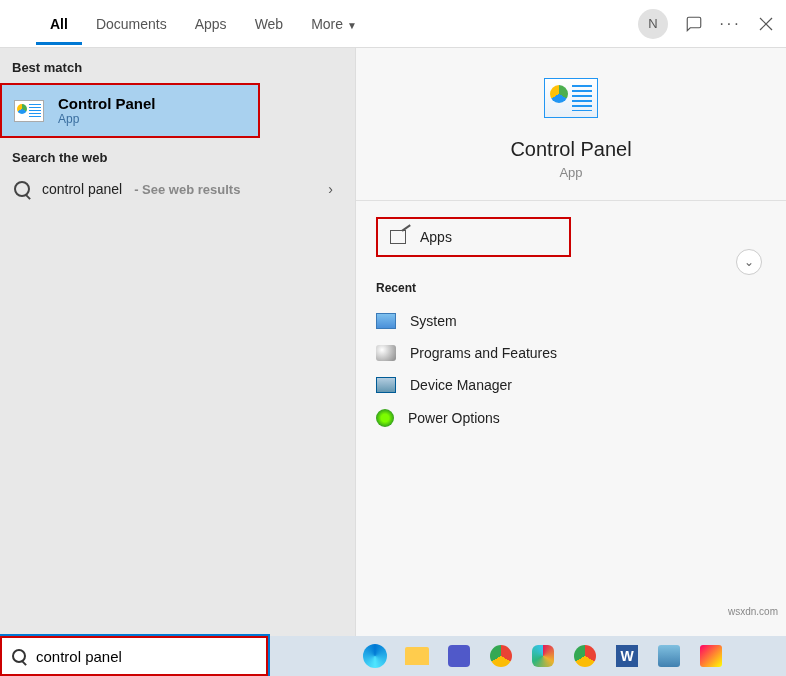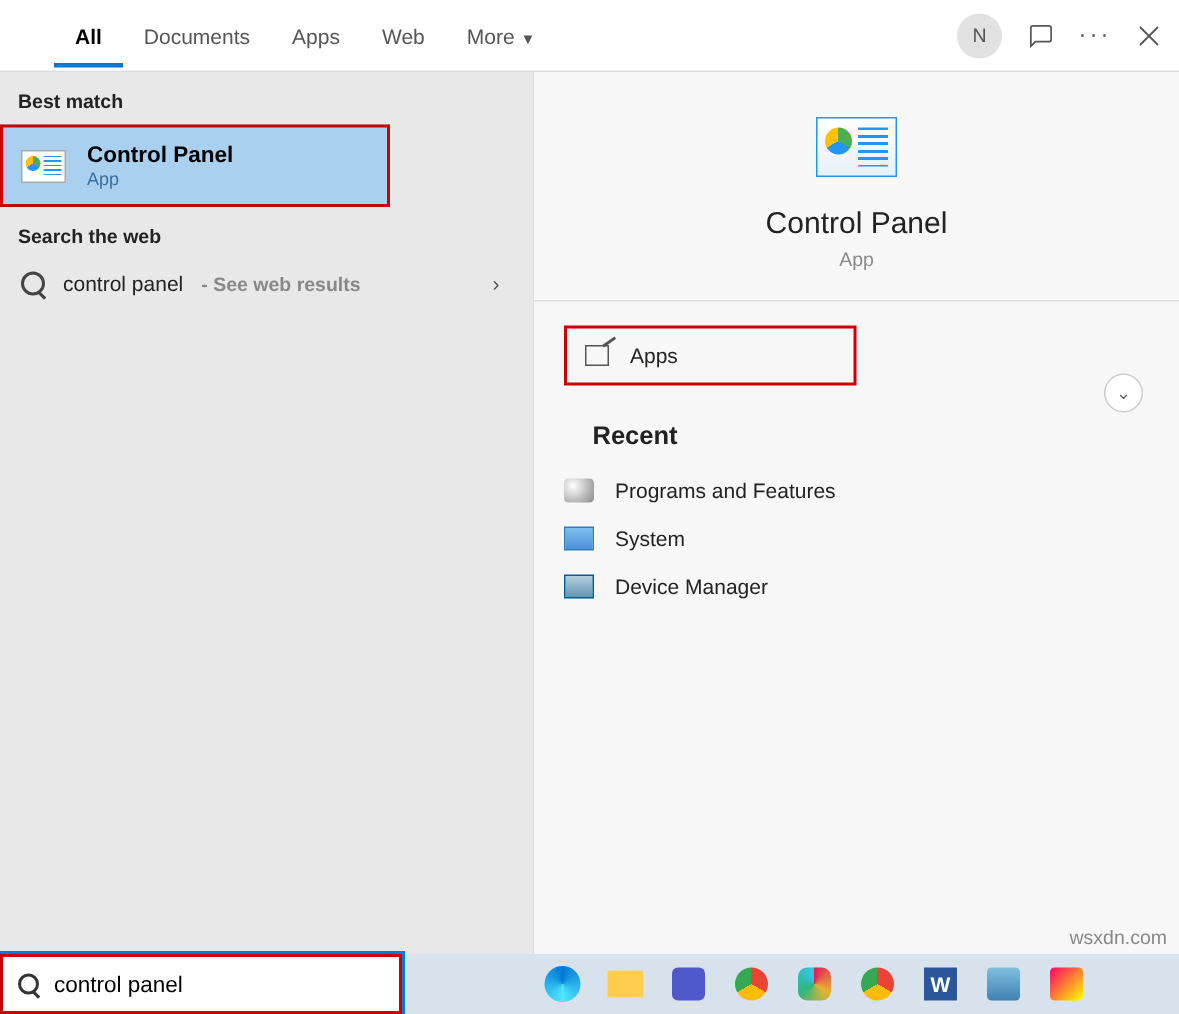--- a/index.html
+++ b/index.html
@@ -43,35 +43,35 @@
 .hero-s { font-size: 13px; color: #888; margin-top: 4px; }
 
 .actions { padding: 16px 20px; position: relative; }
 .open-row { border: 2px solid #c00; display: flex; align-items: center; gap: 14px; padding: 10px 12px; cursor: pointer; width: 195px; }
 .open-ico { width: 16px; height: 14px; border: 1.5px solid #555; position: relative; }
 .open-ico::after { content: ""; position: absolute; width: 10px; height: 1.5px; background: #555; top: -4px; right: -6px; transform: rotate(-35deg); }
 .open-t { font-size: 14px; color: #222; }
 .chev-d { position: absolute; right: 24px; top: 48px; width: 26px; height: 26px; border: 1px solid #ccc; border-radius: 50%; display: flex; align-items: center; justify-content: center; background: #fff; color: #666; font-size: 12px; cursor: pointer; }
 
 .recent { padding: 8px 20px; }
-.recent-h { font-size: 17px; font-weight: 600; color: #222; margin-bottom: 10px; margin-left: 19px; }
+.recent-h { font-size: 12px; font-weight: 600; color: #222; margin-bottom: 10px; }
 .rec-item { display: flex; align-items: center; gap: 14px; padding: 8px 0; font-size: 14px; color: #222; cursor: pointer; }
 .rec-ico { width: 20px; height: 16px; display: inline-block; }
 
 .taskbar { height: 40px; background: #d8e2ec; display: flex; align-items: center; }
 .searchbox { width: 268px; height: 40px; border: 2px solid #c00; outline: 2px solid #0078d4; outline-offset: 0; background: #fff; display: flex; align-items: center; padding: 0 10px; gap: 10px; }
 .searchbox .si { width: 14px; height: 14px; border: 2px solid #333; border-radius: 50%; position: relative; }
 .searchbox .si::after { content: ""; position: absolute; width: 6px; height: 2px; background: #333; bottom: -3px; right: -3px; transform: rotate(45deg); }
 .searchbox input { border: none; outline: none; font-size: 15px; flex: 1; }
 .tb-sep { width: 90px; }
 .tb-row { display: flex; gap: 8px; align-items: center; }
 .tb-ico { width: 34px; height: 34px; display: flex; align-items: center; justify-content: center; cursor: pointer; border-radius: 2px; }
 .tb-ico span { font-size: 22px; }
 
-.watermark { position: absolute; right: 8px; bottom: 44px; font-size: 13px; color: #888; }
+.watermark { position: absolute; right: 8px; bottom: 59px; font-size: 10px; color: #888; }
 </style>
 </head>
 <body>
 
 <div class="win">
   <div class="titlebar">
     <div class="tabs">
       <div class="tab active">All</div>
       <div class="tab">Documents</div>
       <div class="tab">Apps</div>
@@ -123,30 +123,34 @@
       <div class="actions">
         <div class="open-row">
           <div class="open-ico"></div>
           <div class="open-t">Apps</div>
         </div>
         <div class="chev-d">⌄</div>
       </div>
       <div class="recent">
         <div class="recent-h">Recent</div>
         <div class="rec-item">
+          <span class="rec-ico" style="background:linear-gradient(#7ec0ee,#4a90d9);border:1px solid #3a7ab8;"></span>
+          <span>System</span>
+        </div>
+        <div class="rec-item">
           <span class="rec-ico" style="background:radial-gradient(circle at 30% 30%,#fff,#888);border-radius:3px;"></span>
           <span>Programs and Features</span>
         </div>
         <div class="rec-item">
-          <span class="rec-ico" style="background:linear-gradient(#7ec0ee,#4a90d9);border:1px solid #3a7ab8;"></span>
-          <span>System</span>
+          <span class="rec-ico" style="background:linear-gradient(#b3cde0,#6497b1);border:1px solid #005b96;"></span>
+          <span>Device Manager</span>
         </div>
         <div class="rec-item">
-          <span class="rec-ico" style="background:linear-gradient(#b3cde0,#6497b1);border:1px solid #005b96;"></span>
-          <span>Device Manager</span>
+          <span class="rec-ico" style="background:radial-gradient(circle,#7cfc00 30%,#228b22 80%);border-radius:50%;height:18px;width:18px;"></span>
+          <span>Power Options</span>
         </div>
       </div>
     </div>
   </div>
 
   <div class="taskbar">
     <div class="searchbox">
       <div class="si"></div>
       <input type="text" value="control panel" style="">
     </div>

